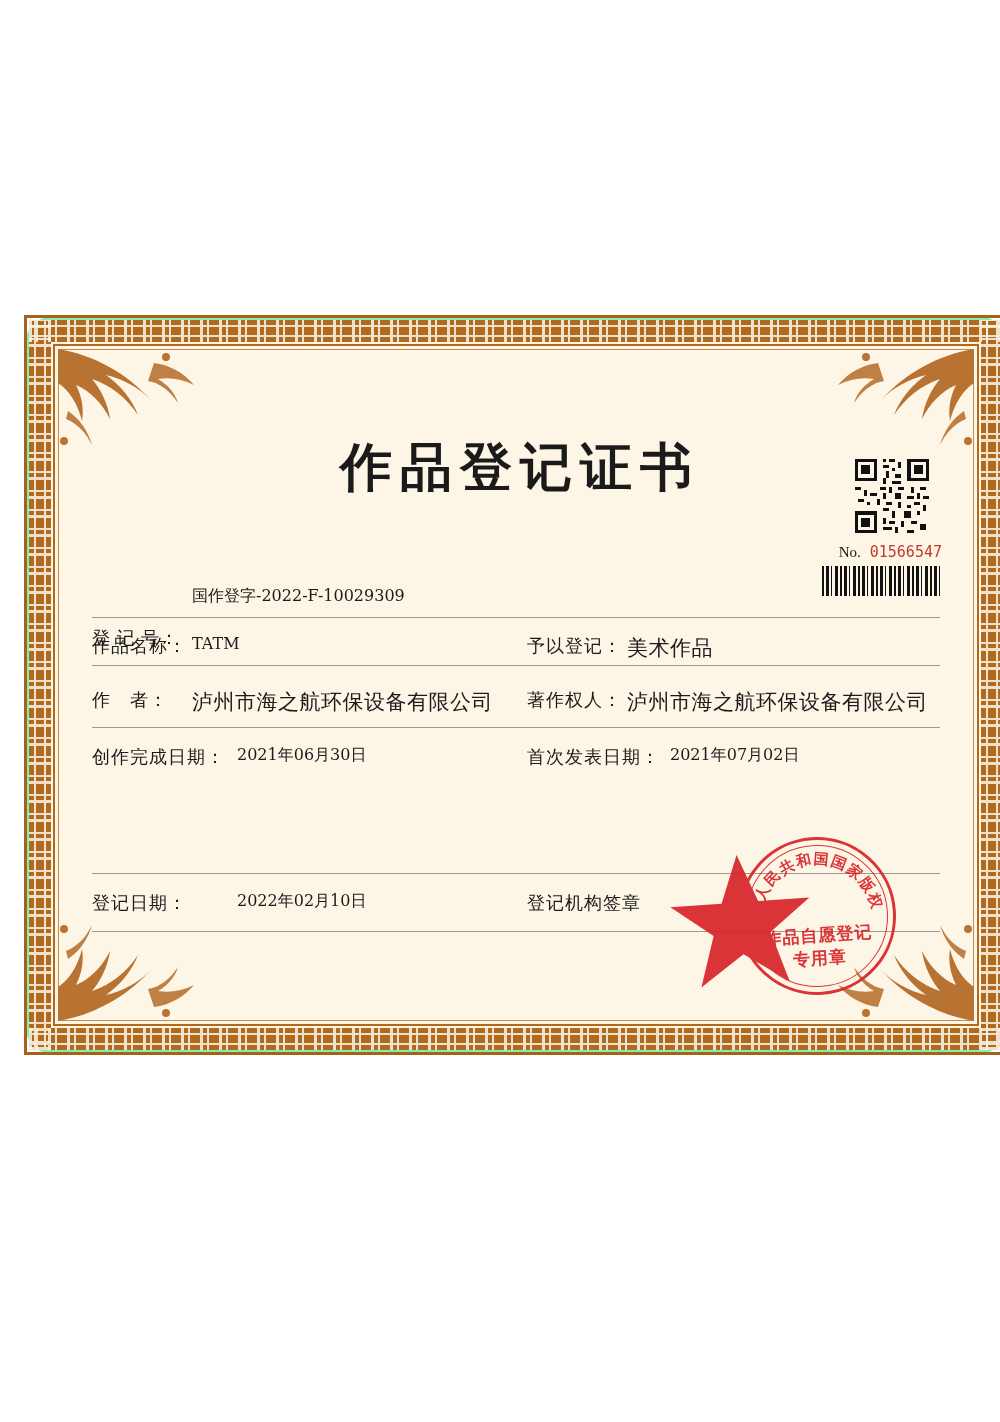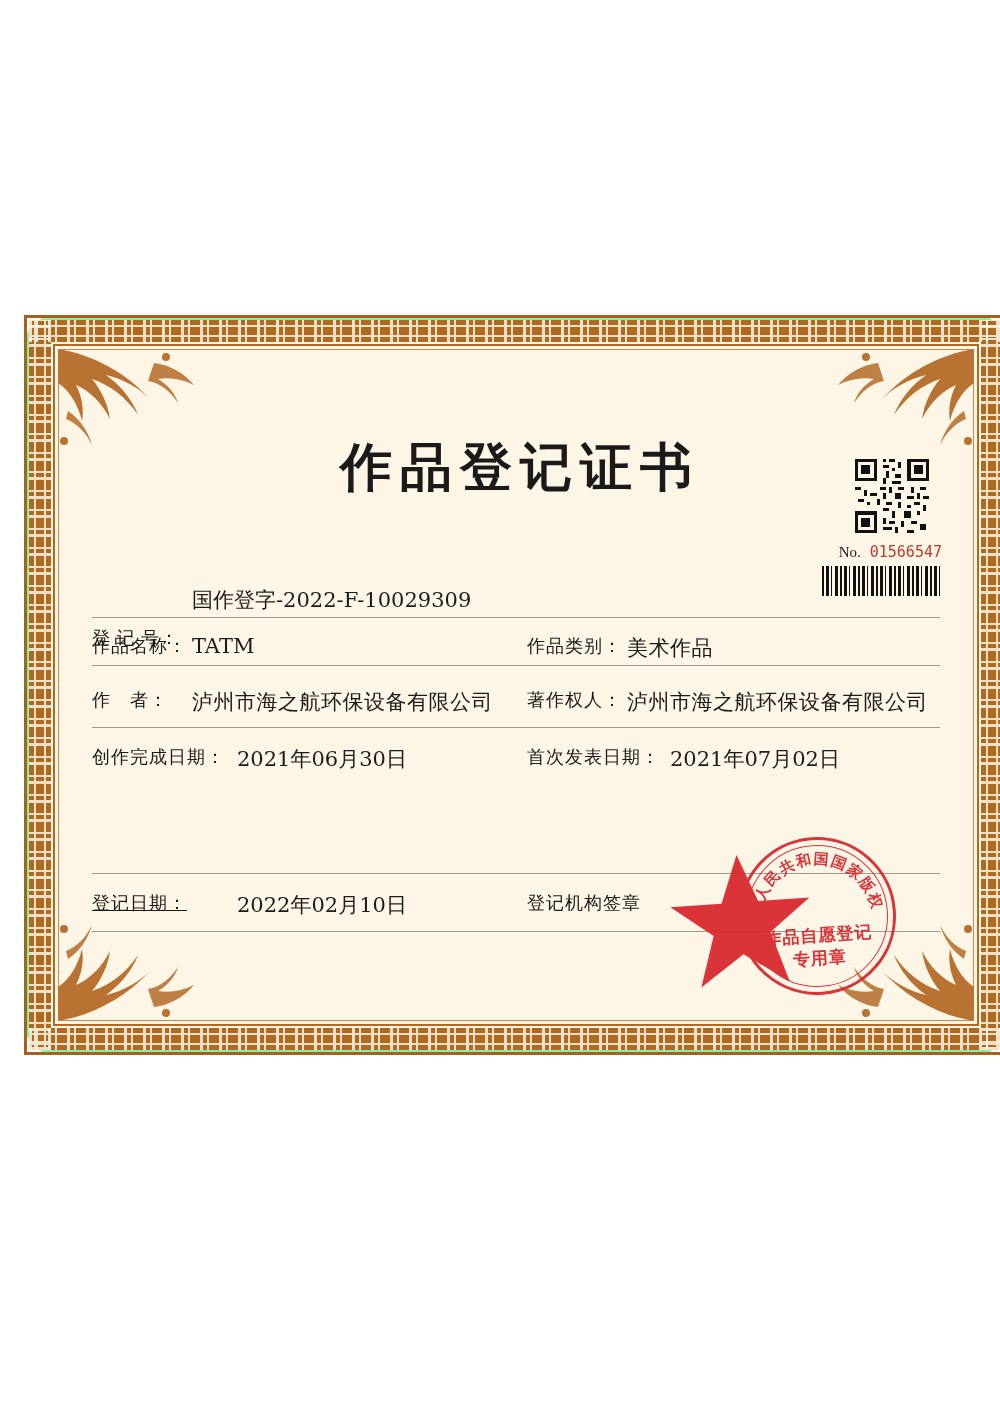--- a/index.html
+++ b/index.html
@@ -182,21 +182,21 @@
   }
   .fld {
     position: absolute;
     white-space: nowrap;
   }
   .lbl {
     letter-spacing: 1px;
   }
   .val {
     font-family: "DejaVu Serif", serif;
-    font-size: 21px;
+    font-size: 16px;
   }
   .val-cn {
     font-family: "Liberation Serif", serif;
     font-size: 21px;
     letter-spacing: .5px;
   }
 
   .hr {
     position: absolute;
     left: 22px;
@@ -391,21 +391,21 @@
 
     <div class="row" style="top:225px;">
       <span class="fld lbl" style="left:0;margin-top:40px;">登 记 号：</span>
       <span class="fld val" style="left:100px;">国作登字-2022-F-10029309</span>
     </div>
     <div class="hr" style="top:256px;"></div>
 
     <div class="row" style="top:273px;">
       <span class="fld lbl" style="left:0;">作品名称：</span>
       <span class="fld val" style="left:100px;">TATM</span>
-      <span class="fld lbl" style="left:435px;">作品类别：</span>
+      <span class="fld lbl" style="left:435px;">予以登记：</span>
       <span class="fld val-cn" style="left:535px;">美术作品</span>
     </div>
     <div class="hr" style="top:304px;"></div>
 
     <div class="row" style="top:327px;">
       <span class="fld lbl" style="left:0;">作　者：</span>
       <span class="fld val-cn" style="left:100px;">泸州市海之航环保设备有限公司</span>
       <span class="fld lbl" style="left:435px;text-align:right;">著作权人：</span>
       <span class="fld val-cn" style="left:535px;">泸州市海之航环保设备有限公司</span>
     </div>
@@ -415,21 +415,21 @@
       <span class="fld lbl" style="left:0;">创作完成日期：</span>
       <span class="fld val" style="left:145px;">2021年06月30日</span>
       <span class="fld lbl" style="left:435px;">首次发表日期：</span>
       <span class="fld val" style="left:578px;">2021年07月02日</span>
     </div>
 
 
     <div class="hr" style="top:512px;"></div>
 
     <div class="row" style="top:530px;">
-      <span class="fld lbl" style="left:0;text-decoration:underline;">登记日期：</span>
+      <span class="fld lbl" style="left:0;">登记日期：</span>
       <span class="fld val" style="left:145px;">2022年02月10日</span>
       <span class="fld lbl" style="left:435px;">登记机构签章</span>
     </div>
     <div class="hr" style="top:570px;"></div>
 
 
     <div class="seal">
       <div class="seal-inner"></div>
       <svg viewBox="0 0 152 152">
         <defs>

